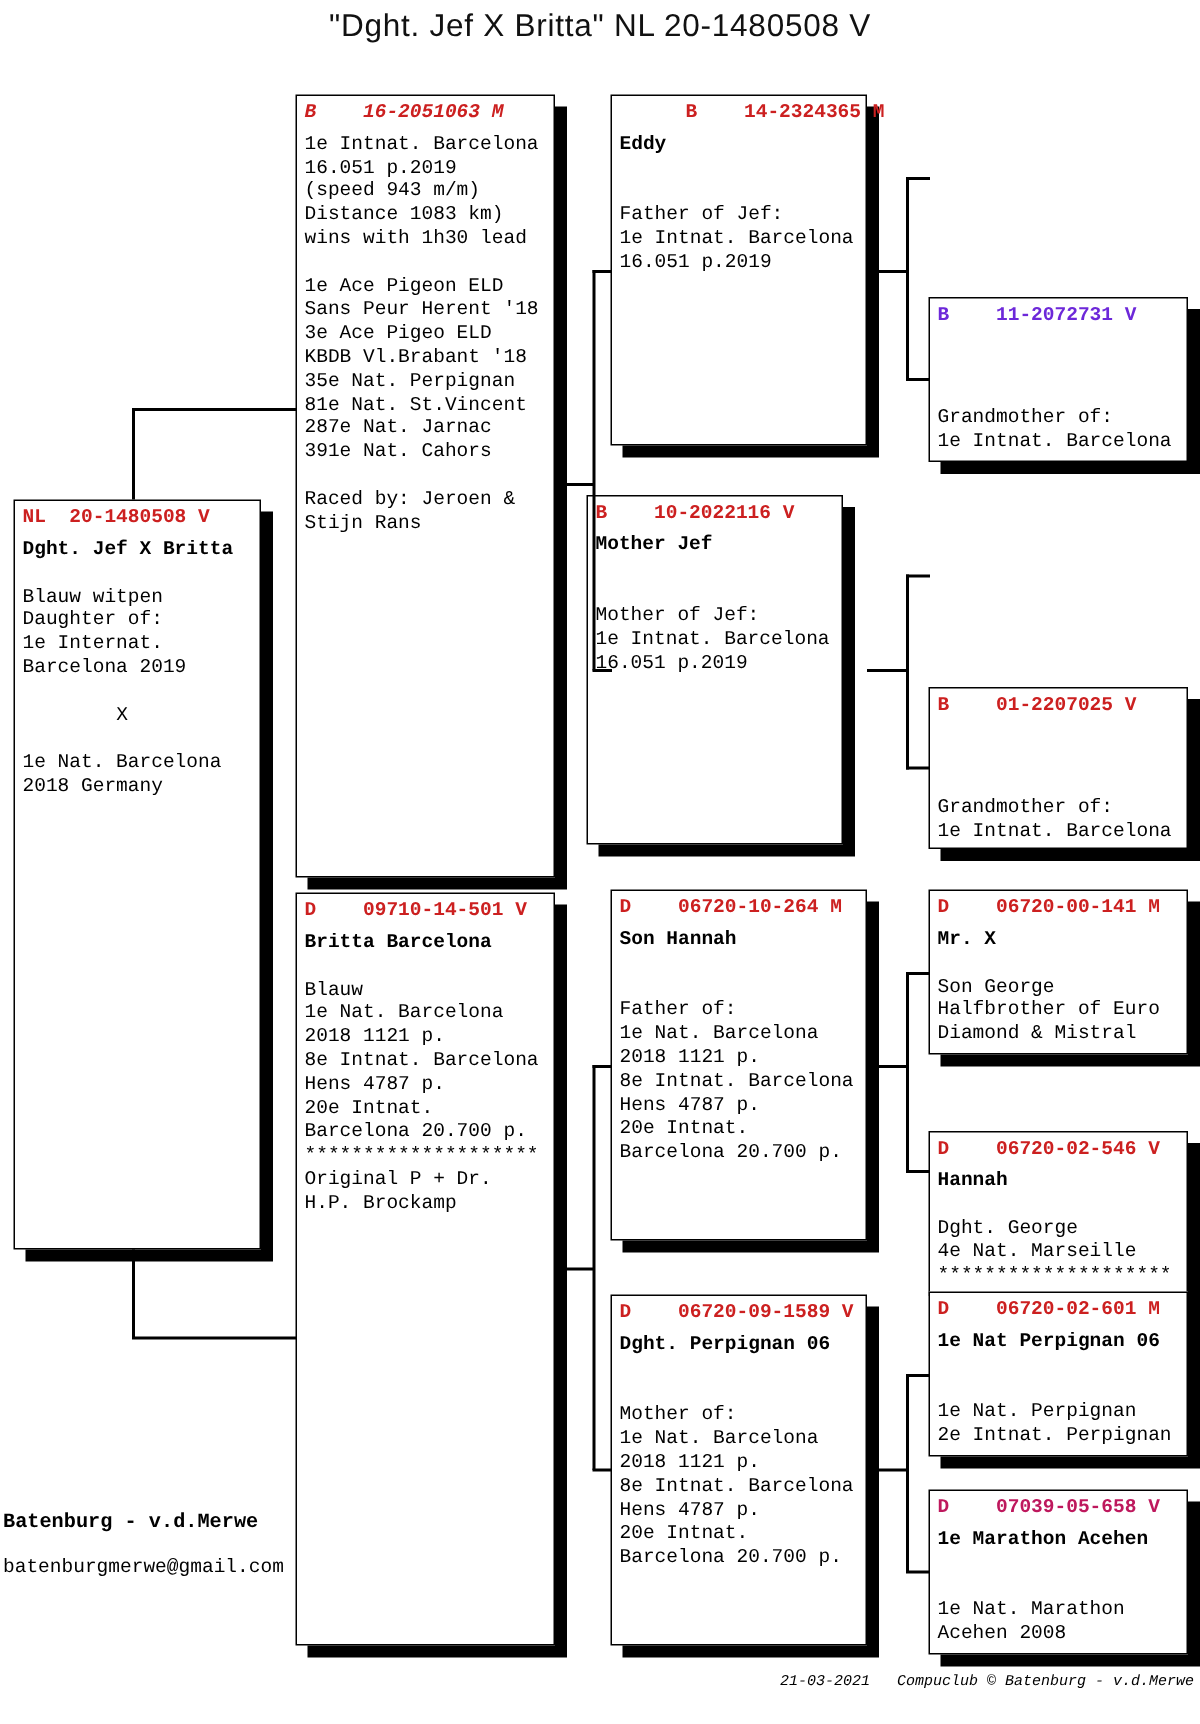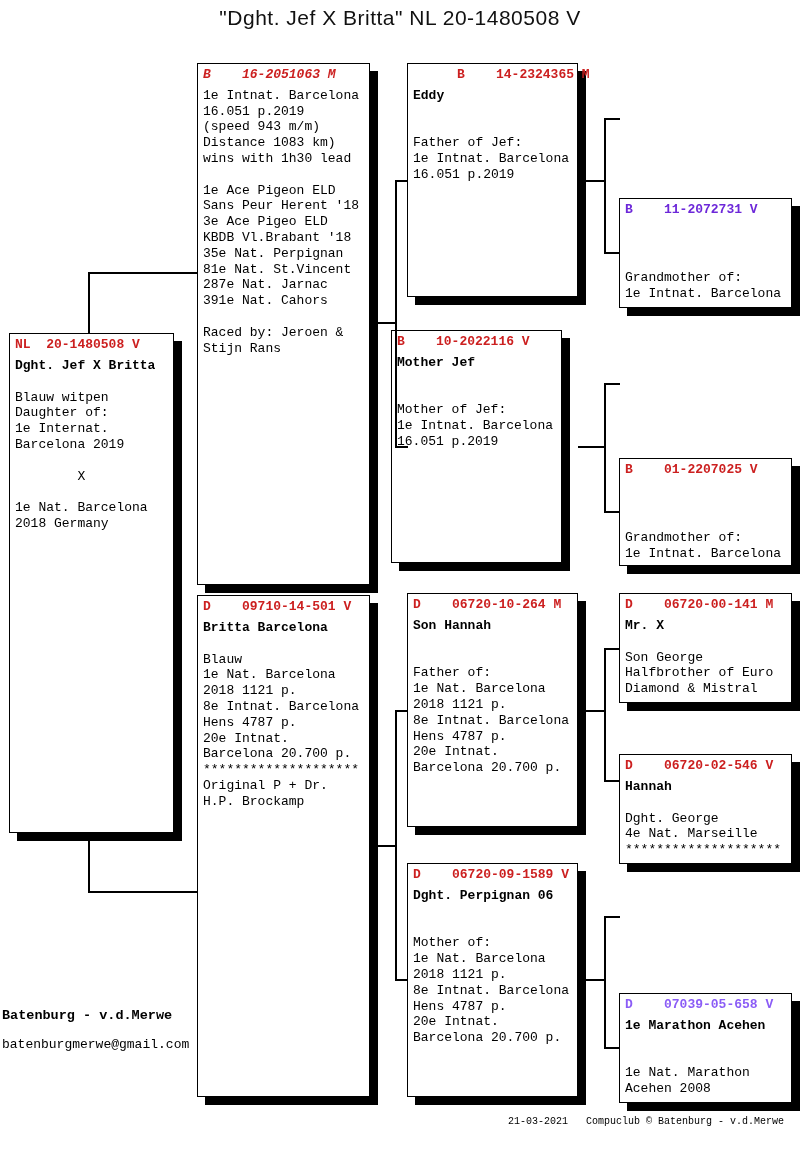--- a/index.html
+++ b/index.html
@@ -21,21 +21,21 @@
   .bname{font-weight:bold;white-space:pre-wrap;min-height:16px;}
   .bbody{white-space:pre-wrap;}
   .hline,.vline{position:absolute;background:#000;}
   .hline{height:1.5px;}
   .vline{width:1.5px;}
   #contact{position:absolute;left:2px;top:1008px;font-size:13px;line-height:16px;}
   #contact .cname{font-weight:bold;font-size:13.5px;margin-bottom:9px;}
   #contact .caddr{white-space:pre-wrap;}
   #contact .cemail{margin-top:13px;}
   #footer{
-    position:absolute;right:16px;top:1116px;font-size:10px;
+    position:absolute;right:4px;top:1116px;font-size:10px;font-style:italic;
     white-space:pre;color:#000;
   }
 </style>
 </head>
 <body>
 
 <div id="canvas">
 
   <div id="title">"Dght. Jef X Britta"  NL  20-1480508 V</div>
 
@@ -170,23 +170,31 @@
 
   <div class="pbox" style="left:619px;top:726px;width:173px;height:110px;margin-top:28px;">
     <div class="ring ring-red" style="color: rgb(204, 32, 32);">D    06720-02-546 V</div>
     <div class="bname">Hannah</div>
     <div class="bbody">
 Dght. George
 4e Nat. Marseille
 ********************</div>
   </div>
 
+  <div class="pbox" style="left:619px;top:861px;width:173px;height:110px;">
+    <div class="ring ring-red" style="color: rgb(204, 32, 32);">D    06720-02-601 M</div>
+    <div class="bname">1e Nat Perpignan 06</div>
+    <div class="bbody">
+
+1e Nat. Perpignan
+2e Intnat. Perpignan</div>
+  </div>
 
   <div class="pbox" style="left:619px;top:993px;width:173px;height:110px;">
-    <div class="ring ring-red" style="color: #8b5cf6;">D    07039-05-658 V</div>
+    <div class="ring ring-red" style="color: #be185d;">D    07039-05-658 V</div>
     <div class="bname">1e Marathon Acehen</div>
     <div class="bbody">
 
 1e Nat. Marathon
 Acehen 2008</div>
   </div>
 
   <div class="vline" style="left:88px;top:272px;height:61px;"></div>
   <div class="hline" style="left:88px;top:272px;width:110px;"></div>
   <div class="vline" style="left:88px;top:833px;height:59px;"></div>

